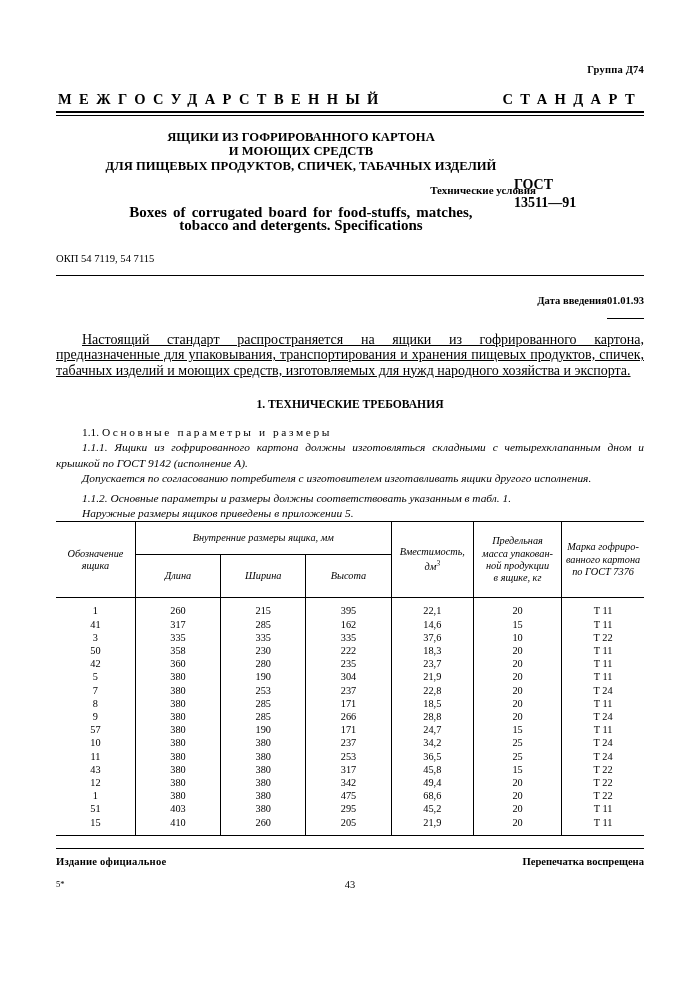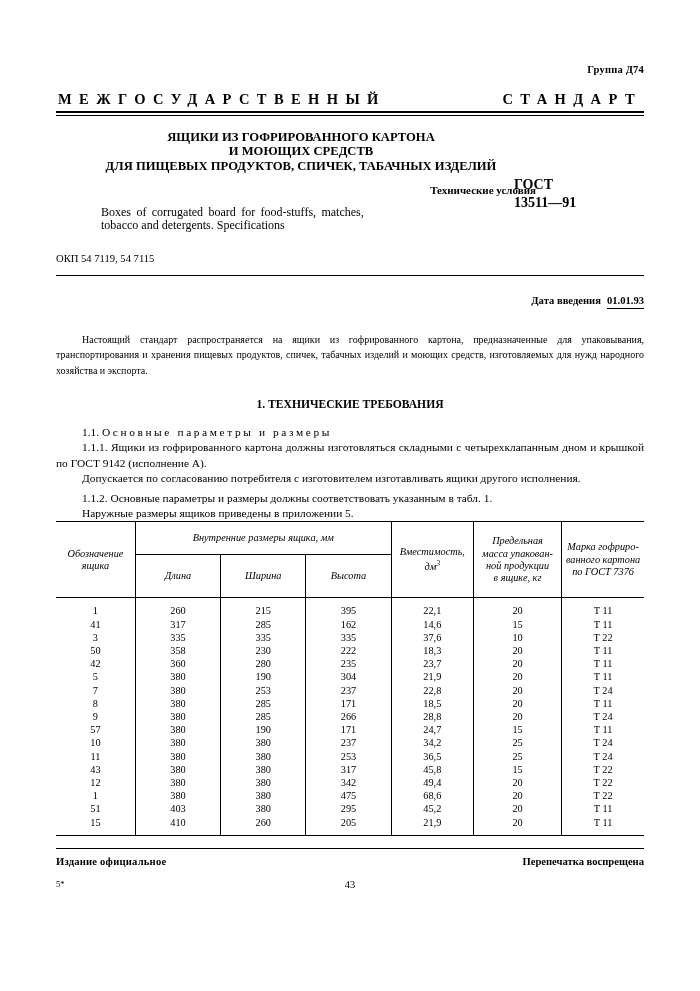--- a/index.html
+++ b/index.html
@@ -72,25 +72,27 @@
   }
   .title-tu {
     text-align: right;
     font-weight: bold;
     font-size: 11px;
     width: 470px;
     margin-left: 10px;
     margin-top: 11px;
   }
   .title-en {
-    font-size: 12px;
+    text-align: center;
+    font-size: 15px;
     line-height: 13px;
     width: 400px;
     margin-left: 45px;
     margin-top: 10px;
+    font-weight: bold;
   }
   .title-en .ln1 { word-spacing: 2.4px; }
   .gost-no {
     position: absolute;
     right: 10px;
     top: 46px;
     font-weight: bold;
     font-size: 14px;
     line-height: 18px;
     width: 120px;
@@ -109,30 +111,31 @@
 
   
   .intro-date {
     text-align: right;
     font-size: 10.6px;
     font-weight: bold;
     margin-top: 19px;
   }
   .intro-date .dval {
     border-bottom: 1.2px solid #000;
-    padding-bottom: 2px;
-    margin-left: 6px;
+    padding-bottom: 12px;
+    margin-left: 0;
   }
 
   
   .body-text {
     margin-top: 26px;
-    font-size: 10px;
+    font-size: 14px;
     line-height: 15.4px;
     text-align: justify;
+    text-decoration: underline;
   }
   .body-text p {
     margin: 0;
     text-indent: 26px;
   }
 
   .sect-head {
     text-align: center;
     font-weight: bold;
     font-size: 11.6px;
@@ -148,20 +151,21 @@
   .sp-letters { letter-spacing: 2.6px; }
 
   .clause-body {
     font-size: 11.4px;
     line-height: 15.4px;
     text-align: justify;
   }
   .clause-body p {
     margin: 0;
     text-indent: 26px;
+    font-style: italic;
   }
   .gap-sm { height: 4px; }
 
   
   .tbl-caption {
     text-align: right;
     font-size: 10.4px;
     margin-top: 17px;
     margin-bottom: 4px;
     letter-spacing: 2.2px;

